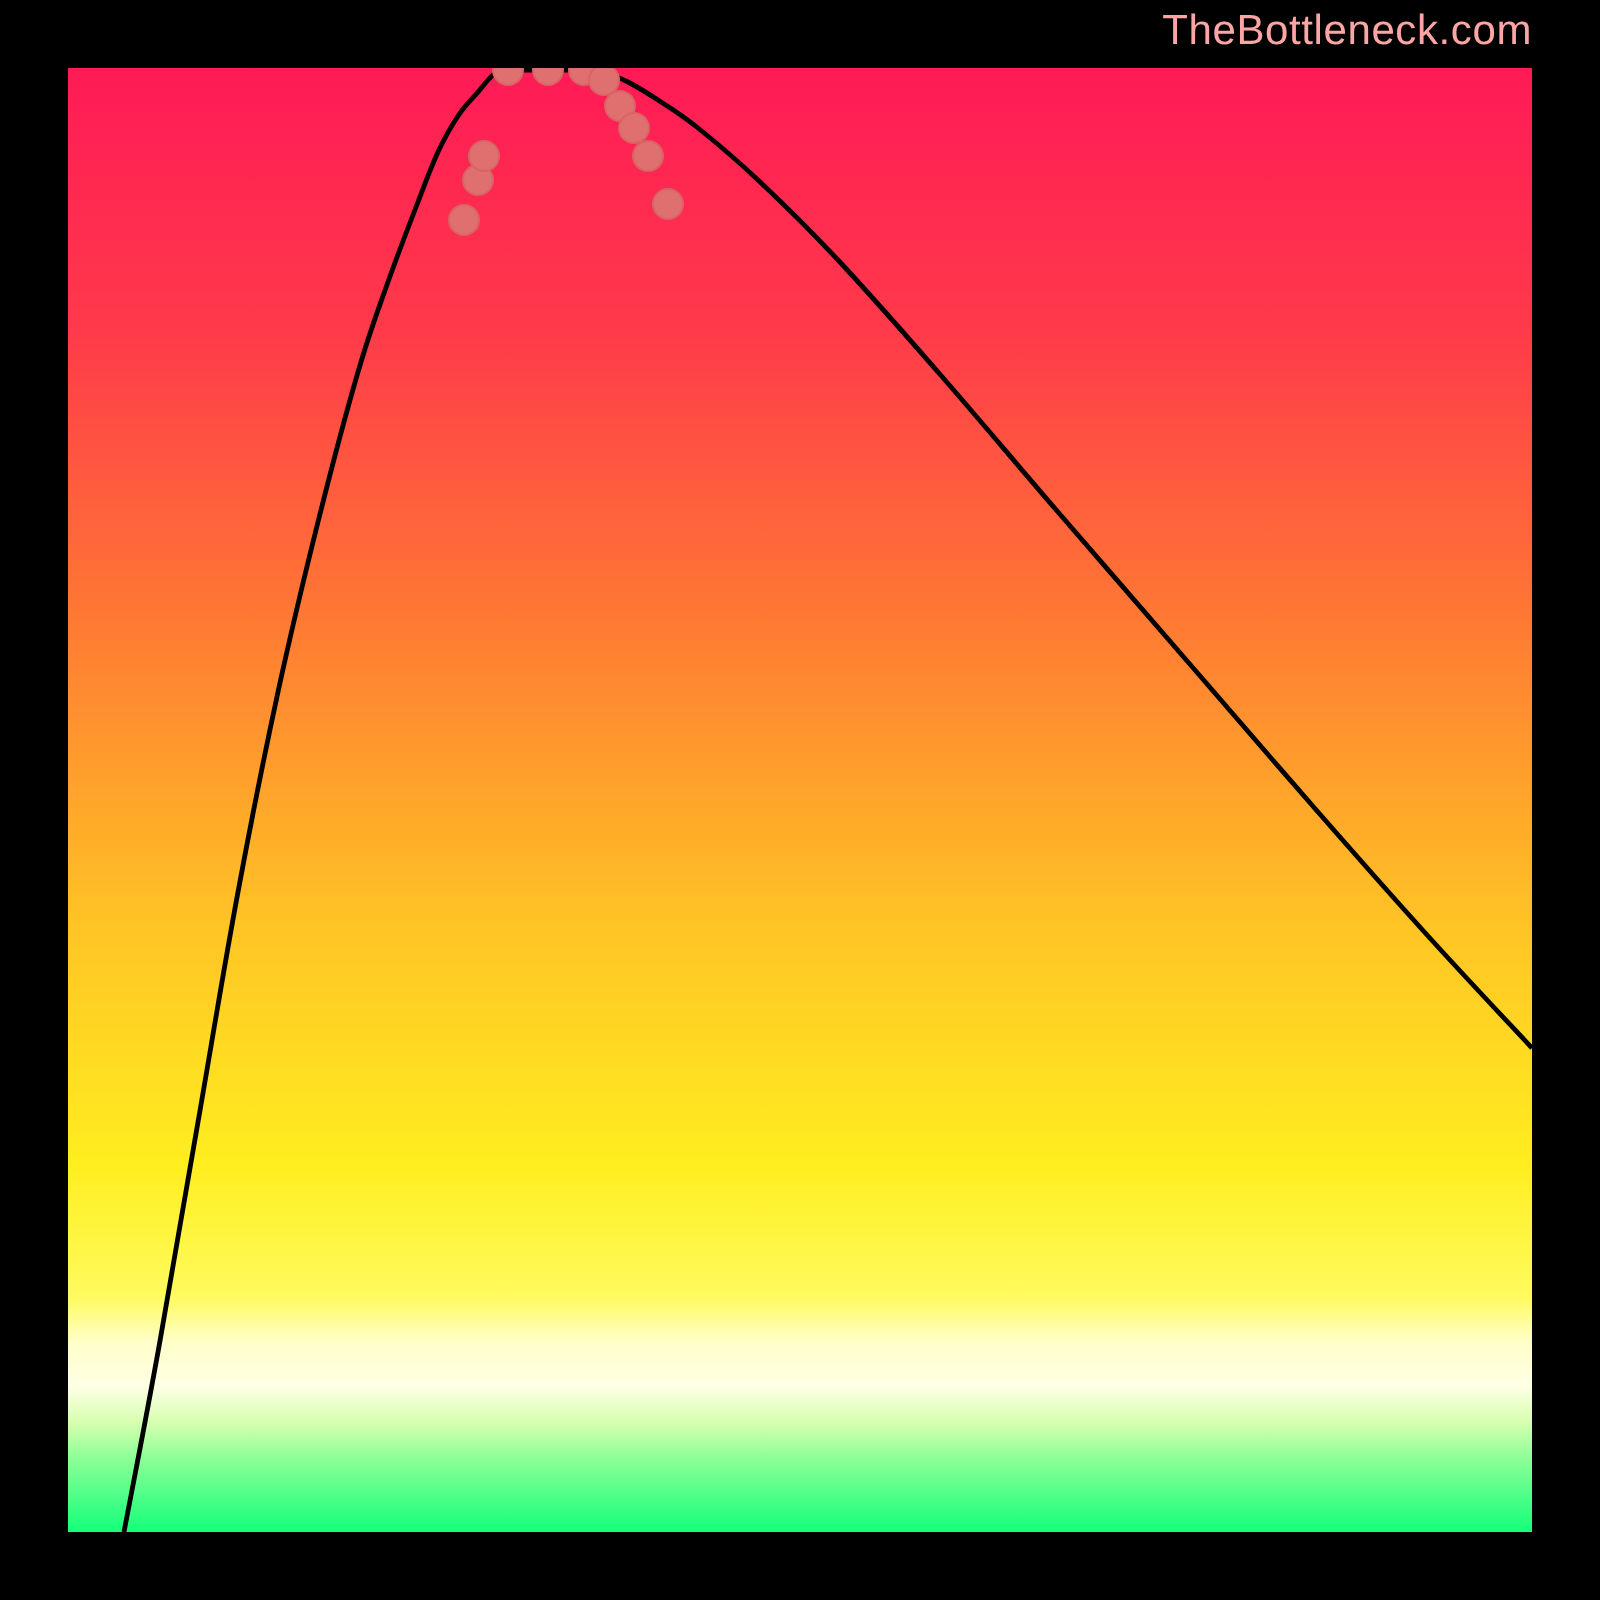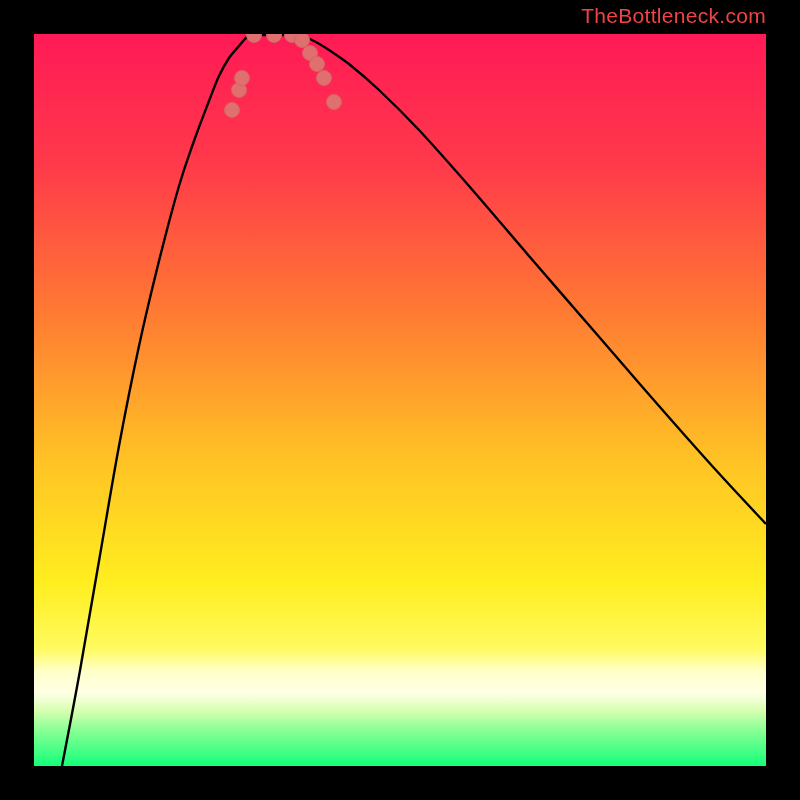--- a/index.html
+++ b/index.html
@@ -1,19 +1,19 @@
 <!DOCTYPE html>
 <html><head>
   <meta charset="utf-8">
   <style>
     body { margin: 0; padding: 0; width: 800px; height: 800px; background: #000; overflow: hidden; font-family: Arial, sans-serif; }
     .outer { width: 800px; height: 800px; position: relative; background: #000; }
     .plot-area { position: absolute; top: 34px; left: 34px; right: 34px; bottom: 34px; overflow: hidden; }
     .gradient-bg { position: absolute; top: 0; left: 0; right: 0; bottom: 0; }
-    .attribution { position: absolute; top: 4px; right: 34px; color: #ef4444; font-size: 21px; font-weight: 400; letter-spacing: 0.3px; }
+    .attribution { position: absolute; top: 4px; right: 34px; color: #fca5a5; font-size: 21px; font-weight: 400; letter-spacing: 0.3px; }
     svg.curve-svg { position: absolute; top: 34px; left: 34px; }
     svg.points-svg { position: absolute; top: 34px; left: 34px; }
   </style>
 </head>
 <body>
 
 <div class="outer">
   <div class="attribution">TheBottleneck.com</div>
 
   <div class="plot-area">

